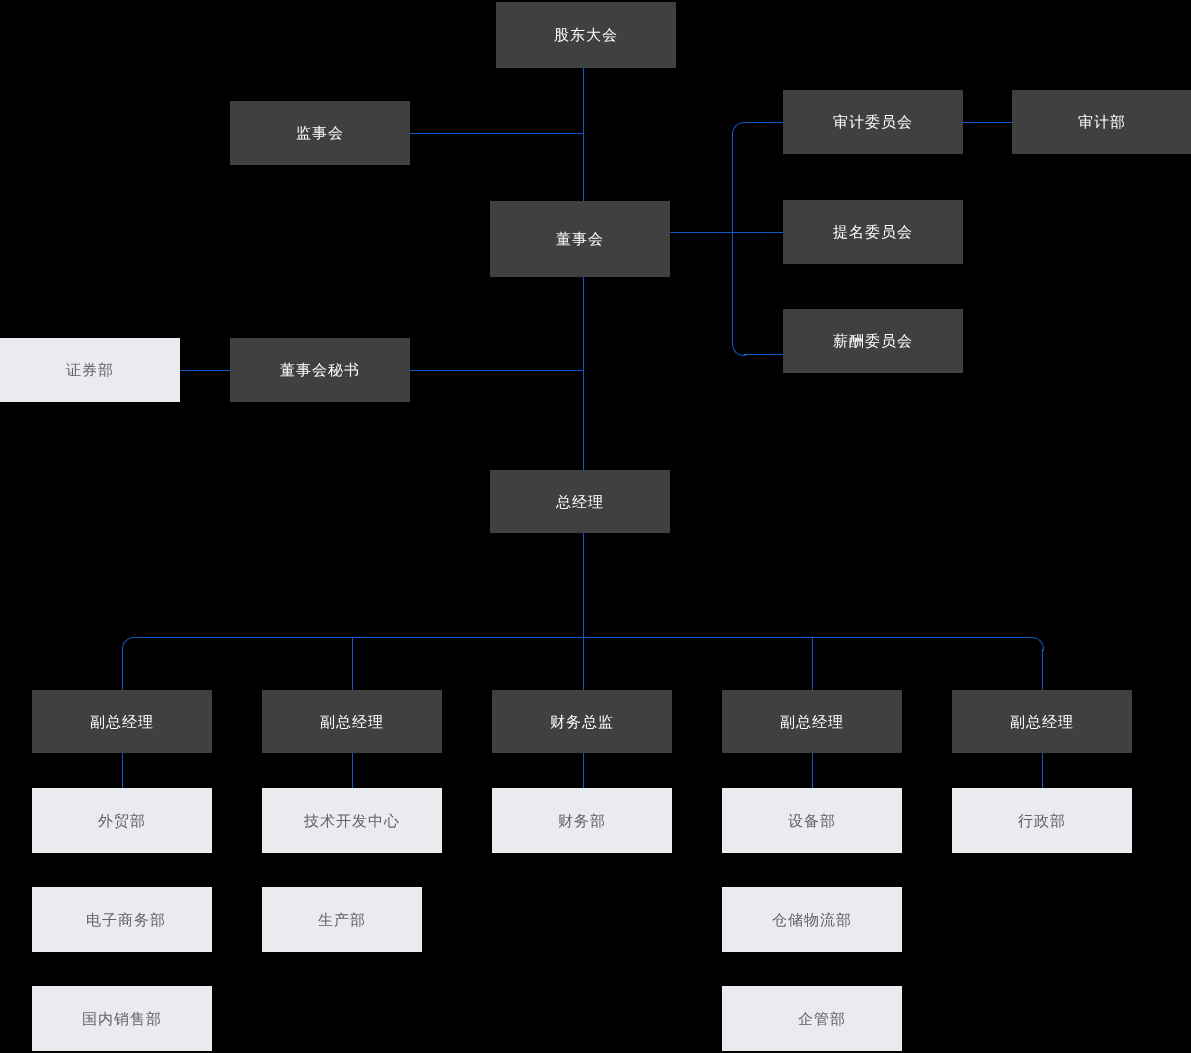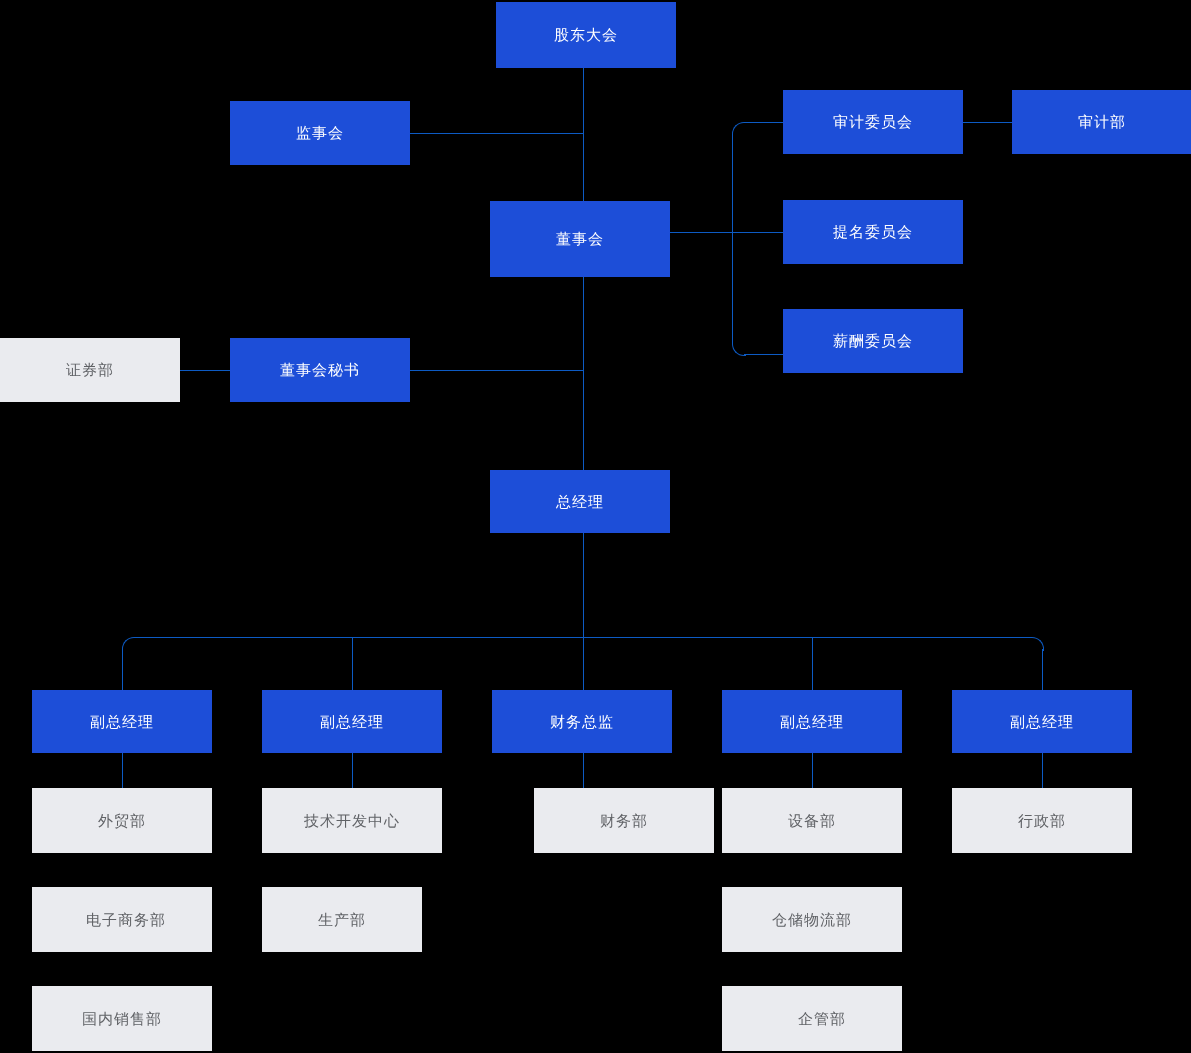--- a/index.html
+++ b/index.html
@@ -17,21 +17,21 @@
     align-items:center;
     justify-content:center;
     box-sizing:border-box;
     font-size:15px;
     letter-spacing:1px;
     line-height:1.2;
     text-align:center;
     white-space:nowrap;
   }
   .node.blue{
-    background:#1d4ed8;
+    background:#404040;
     color:#ffffff;
   }
   .node.gray{
     background:#eaebef;
     color:#606266;
   }
   .ln{
     position:absolute;
     background:#0d5bc4;
   }
@@ -113,21 +113,21 @@
   <div class="node blue" style="left:32px;top:690px;width:180px;height:63px;">副总经理</div>
   <div class="node gray" style="left:32px;top:788px;width:180px;height:65px;">外贸部</div>
   <div class="node gray" style="left:32px;top:887px;width:180px;height:65px;padding-left:8px;">电子商务部</div>
   <div class="node gray" style="left:32px;top:986px;width:180px;height:65px;">国内销售部</div>
 
   <div class="node blue" style="left:262px;top:690px;width:180px;height:63px;">副总经理</div>
   <div class="node gray" style="left:262px;top:788px;width:180px;height:65px;">技术开发中心</div>
   <div class="node gray" style="left:262px;top:887px;width:160px;height:65px;">生产部</div>
 
   <div class="node blue" style="left:492px;top:690px;width:180px;height:63px;">财务总监</div>
-  <div class="node gray" style="left:492px;top:788px;width:180px;height:65px;margin-left:42px;">财务部</div>
+  <div class="node gray" style="left:492px;top:788px;width:180px;height:65px;">财务部</div>
 
   <div class="node blue" style="left:722px;top:690px;width:180px;height:63px;">副总经理</div>
   <div class="node gray" style="left:722px;top:788px;width:180px;height:65px;">设备部</div>
   <div class="node gray" style="left:722px;top:887px;width:180px;height:65px;">仓储物流部</div>
   <div class="node gray" style="left:722px;top:986px;width:180px;height:65px;padding-left:20px;">企管部</div>
 
   <div class="node blue" style="left:952px;top:690px;width:180px;height:63px;">副总经理</div>
   <div class="node gray" style="left:952px;top:788px;width:180px;height:65px;text-align:center;">行政部</div>
 
 </div>

